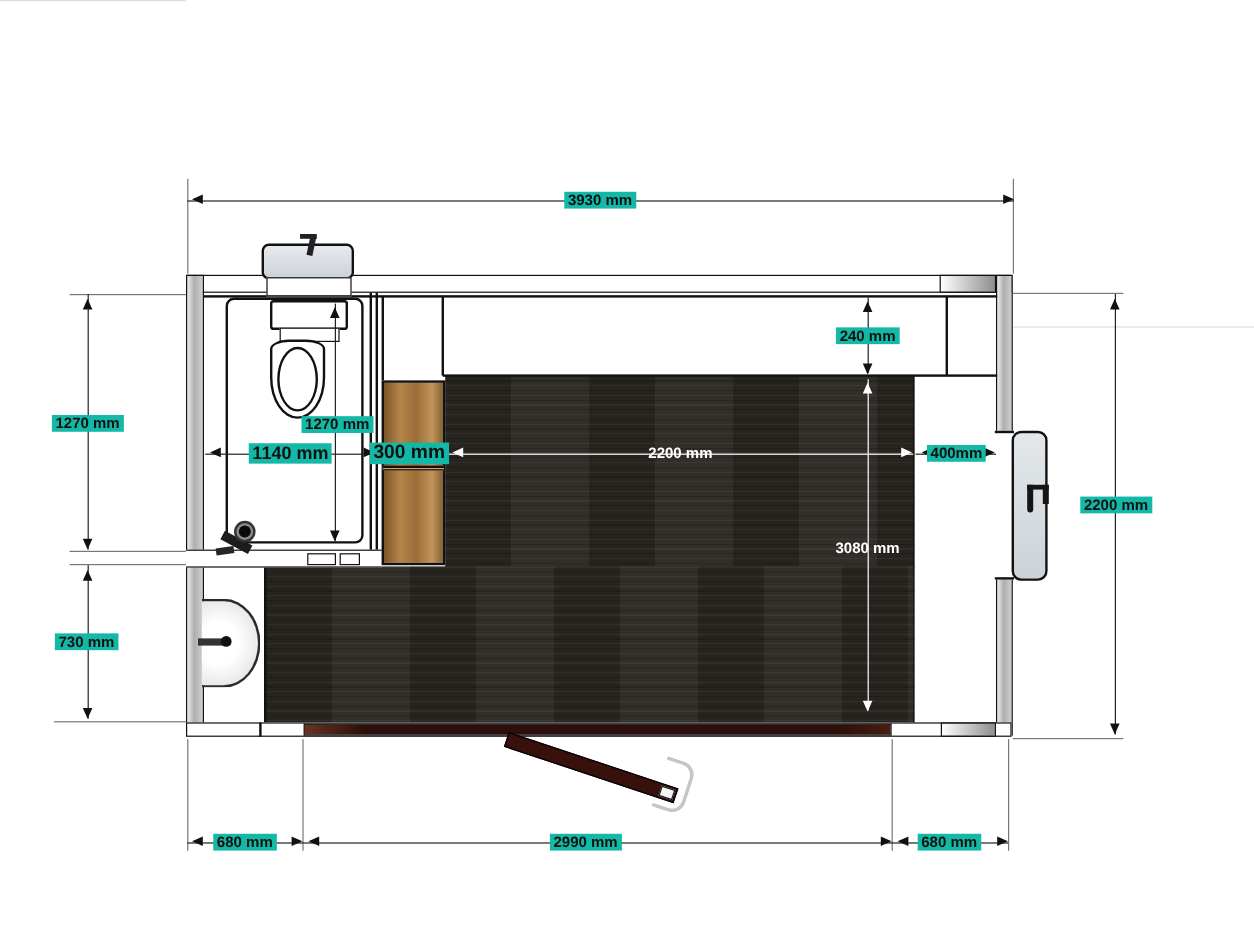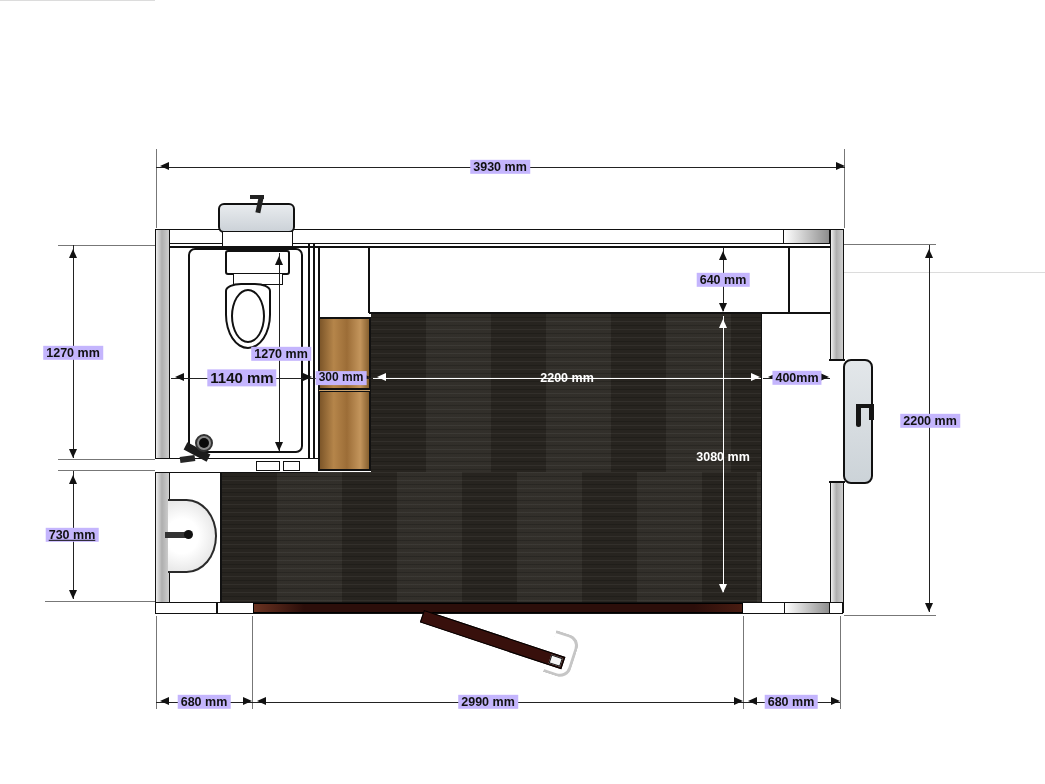--- a/index.html
+++ b/index.html
@@ -9,23 +9,23 @@
 
   .abs { position:absolute; }
   .ln  { position:absolute; background:#111; z-index:4; }
   .ext { position:absolute; background:#777; z-index:3; }
   .dln { position:absolute; background:#222; z-index:10; }
   .dln.white { background:#fff; }
 
   
   .dim { position:absolute; z-index:12; transform:translate(-50%,-50%);
          font-weight:bold; font-size:12.5px; line-height:1.15; color:#111;
-         background:#c4b5fd; padding:0 3px; white-space:nowrap; }
+         background:#14b8a6; padding:0 3px; white-space:nowrap; }
   .dim.lg { font-size:15px; }
-  .dim.md { font-size:12px; }
+  .dim.md { font-size:16px; }
   .dim.on-dark { background:transparent; color:#fff; }
 
   
   .arr { position:absolute; width:0; height:0; border:4.5px solid transparent; z-index:11; }
   .aL { border-right:9.5px solid #111; }
   .aR { border-left:9.5px solid #111; }
   .aU { border-bottom:9.5px solid #111; }
   .aD { border-top:9.5px solid #111; }
   .aL.w { border-right-color:#fff; } .aR.w { border-left-color:#fff; }
   .aU.w { border-bottom-color:#fff; } .aD.w { border-top-color:#fff; }
@@ -134,21 +134,21 @@
   <div class="dim" style="left:500px;top:167px;">3930 mm</div>
 
   <div class="dln" style="left:72.5px;top:245px;width:1.4px;height:213px;"></div>
   <div class="arr aU" style="left:68.5px;top:245px;"></div>
   <div class="arr aD" style="left:68.5px;top:448.5px;"></div>
   <div class="dim" style="left:73px;top:353px;">1270 mm</div>
 
   <div class="dln" style="left:72.5px;top:471px;width:1.4px;height:128px;"></div>
   <div class="arr aU" style="left:68.5px;top:471px;"></div>
   <div class="arr aD" style="left:68.5px;top:589.5px;"></div>
-  <div class="dim" style="left:72px;top:535px;text-decoration:underline;">730 mm</div>
+  <div class="dim" style="left:72px;top:535px;">730 mm</div>
 
   <div class="dln" style="left:928.5px;top:245px;width:1.4px;height:367px;"></div>
   <div class="arr aU" style="left:924.5px;top:245px;"></div>
   <div class="arr aD" style="left:924.5px;top:602.5px;"></div>
   <div class="dim" style="left:930px;top:421px;">2200 mm</div>
 
   <div class="dln" style="left:156px;top:701.5px;width:684px;height:1.4px;"></div>
   <div class="arr aL" style="left:156px;top:697px;"></div>
   <div class="arr aR" style="left:242.5px;top:697px;"></div>
   <div class="arr aL" style="left:253px;top:697px;"></div>
@@ -179,20 +179,20 @@
   <div class="dim on-dark" style="left:567px;top:378px;">2200 mm</div>
 
   <div class="dln" style="left:763px;top:377.5px;width:67px;height:1.3px;"></div>
   <div class="arr aL" style="left:764px;top:373px;"></div>
   <div class="arr aR" style="left:819.5px;top:373px;"></div>
   <div class="dim" style="left:797px;top:378px;">400mm</div>
 
   <div class="dln" style="left:722.5px;top:248px;width:1.3px;height:63px;"></div>
   <div class="arr aU" style="left:718.5px;top:247px;"></div>
   <div class="arr aD" style="left:718.5px;top:302.5px;"></div>
-  <div class="dim" style="left:723px;top:280px;">640 mm</div>
+  <div class="dim" style="left:723px;top:280px;">240 mm</div>
 
   <div class="dln white" style="left:722.5px;top:316px;width:1.5px;height:276px;"></div>
   <div class="arr aU w" style="left:718.5px;top:315px;"></div>
   <div class="arr aD w" style="left:718.5px;top:583.5px;"></div>
   <div class="dim on-dark" style="left:723px;top:457px;">3080 mm</div>
 
 </div>
 
 </body></html>

